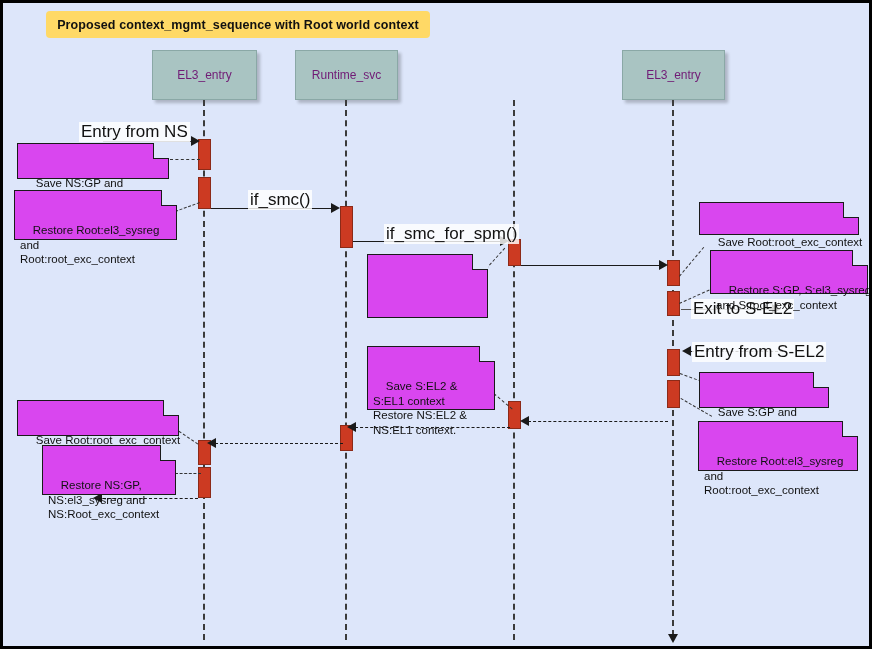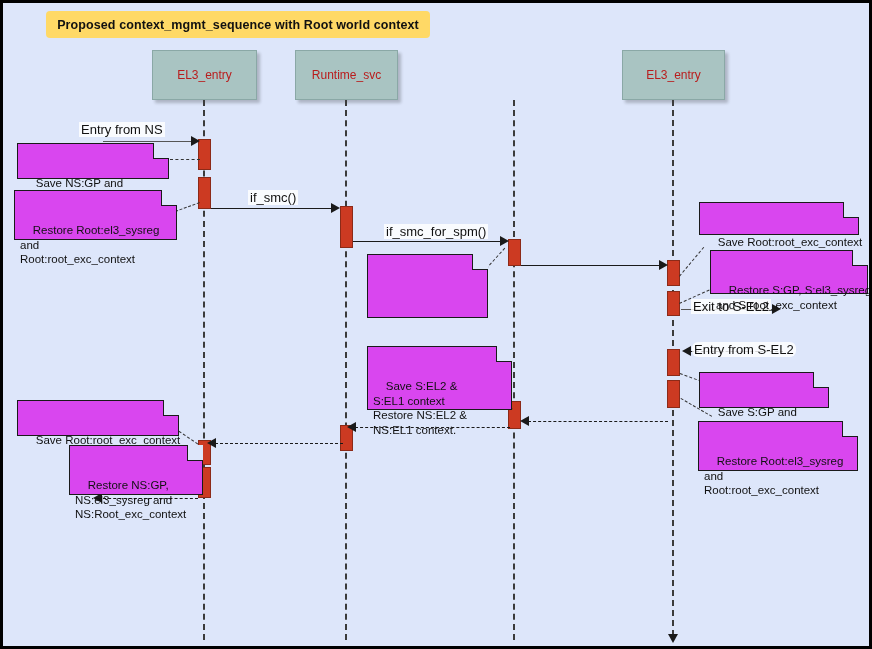--- a/index.html
+++ b/index.html
@@ -39,21 +39,21 @@
   
   .lifeline-head {
     position: absolute;
     background: #a9c4c2;
     border: 1px solid #8aa8a6;
     box-shadow: 3px 3px 3px rgba(0,0,0,0.22);
     display: flex;
     align-items: center;
     justify-content: center;
     font-size: 12px;
-    color: #b91c1c;
+    color: #701a75;
     box-sizing: border-box;
   }
 
   
   .lifeline-line {
     position: absolute;
     width: 0;
     border-left: 2px dashed #3b3b3b;
   }
 
@@ -116,21 +116,21 @@
   }
   .arrowhead-l {
     position: absolute;
     width: 0; height: 0;
     border-top: 5px solid transparent;
     border-bottom: 5px solid transparent;
     border-right: 9px solid #1a1a1a;
   }
   .msg-label {
     position: absolute;
-    font-size: 13px;
+    font-size: 17px;
     color: #111;
     background: rgba(255,255,255,0.82);
     padding: 0 2px;
     white-space: nowrap;
   }
 
   
   .leader {
     position: absolute;
     height: 0;
@@ -191,21 +191,21 @@
 
   <div class="msg-line" style="left:518px; top:262px; width:143px;"></div>
   <div class="arrowhead-r" style="left:656px; top:257px;"></div>
 
   <div class="msg-line gray" style="left:678px; top:306px; width:95px;"></div>
   <div class="arrowhead-r" style="left:769px; top:301px;"></div>
   <div class="msg-label" style="left:688px; top:296px;">Exit to S-EL2</div>
 
   <div class="msg-line dashed" style="left:688px; top:348px; width:92px;"></div>
   <div class="arrowhead-l" style="left:679px; top:343px;"></div>
-  <div class="msg-label" style="left:689px; top:339px;border-radius:6px;">Entry from S-EL2</div>
+  <div class="msg-label" style="left:689px; top:339px;">Entry from S-EL2</div>
 
   <div class="msg-line dashed" style="left:525px; top:418px; width:140px;"></div>
   <div class="arrowhead-l" style="left:517px; top:413px;"></div>
 
   <div class="msg-line dashed" style="left:352px; top:424px; width:155px;"></div>
   <div class="arrowhead-l" style="left:344px; top:419px;"></div>
 
   <div class="msg-line dashed" style="left:212px; top:440px; width:128px;"></div>
   <div class="arrowhead-l" style="left:204px; top:435px;"></div>
 
@@ -257,33 +257,33 @@
 S:root_exc_context</span>
   </div>
 
   <div class="note" style="left:695px; top:418px; width:160px; height:50px;">
     <span class="fold"></span>
     <span>Restore Root:el3_sysreg
 and
 Root:root_exc_context</span>
   </div>
 
-  <div class="note" style="left:364px; top:343px; width:145px; height:64px;">
+  <div class="note" style="left:364px; top:343px; width:128px; height:64px;">
     <span class="fold"></span>
     <span>Save S:EL2 &amp;
 S:EL1 context
 Restore NS:EL2 &amp;
 NS:EL1 context.</span>
   </div>
 
   <div class="note" style="left:14px; top:397px; width:162px; height:36px;">
     <span class="fold"></span>
     <span>Save Root:root_exc_context</span>
   </div>
 
-  <div class="note" style="left:39px; top:442px; width:134px; height:50px;margin-left:27px;">
+  <div class="note" style="left:39px; top:442px; width:134px; height:50px;">
     <span class="fold"></span>
     <span>Restore NS:GP,
 NS:el3_sysreg and
 NS:Root_exc_context</span>
   </div>
 
 </div>
 
 </body></html>

